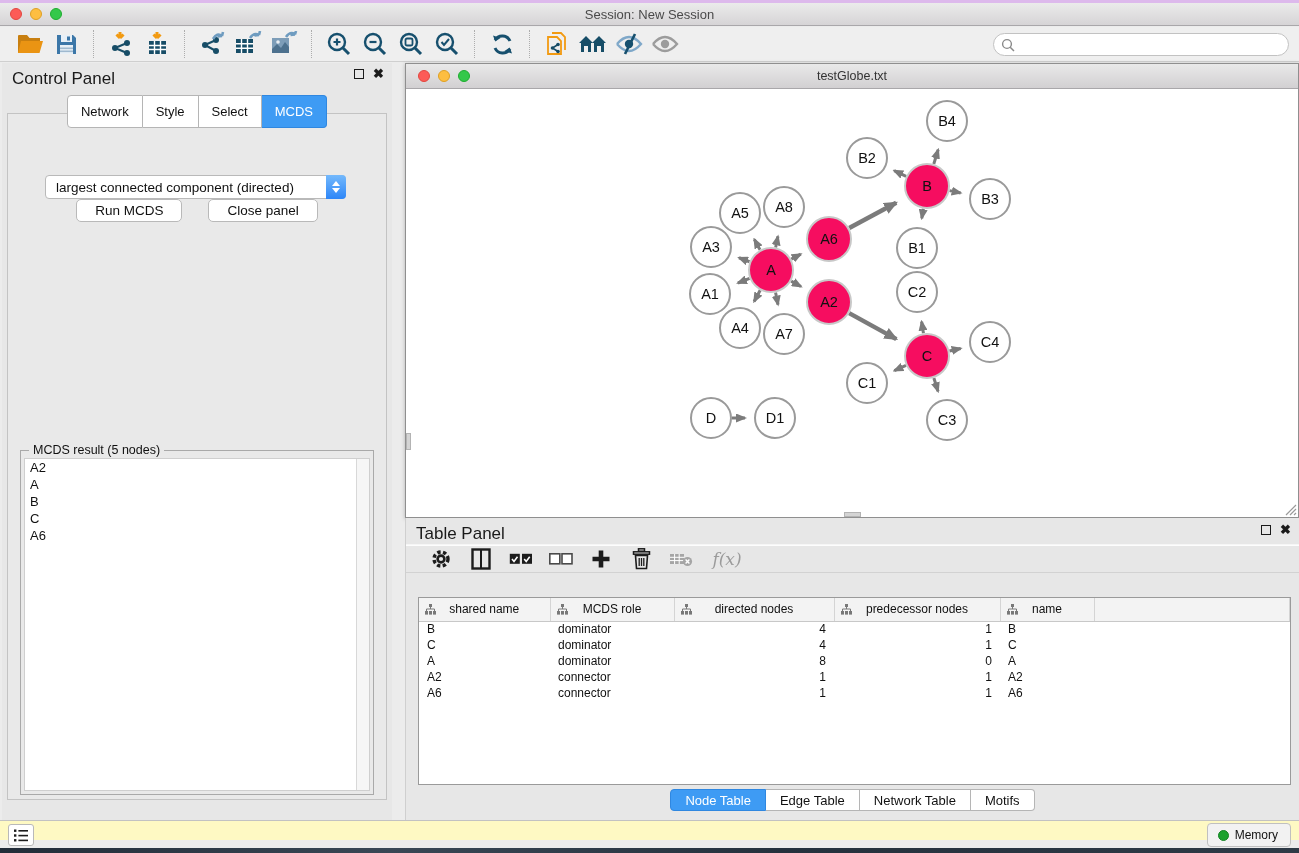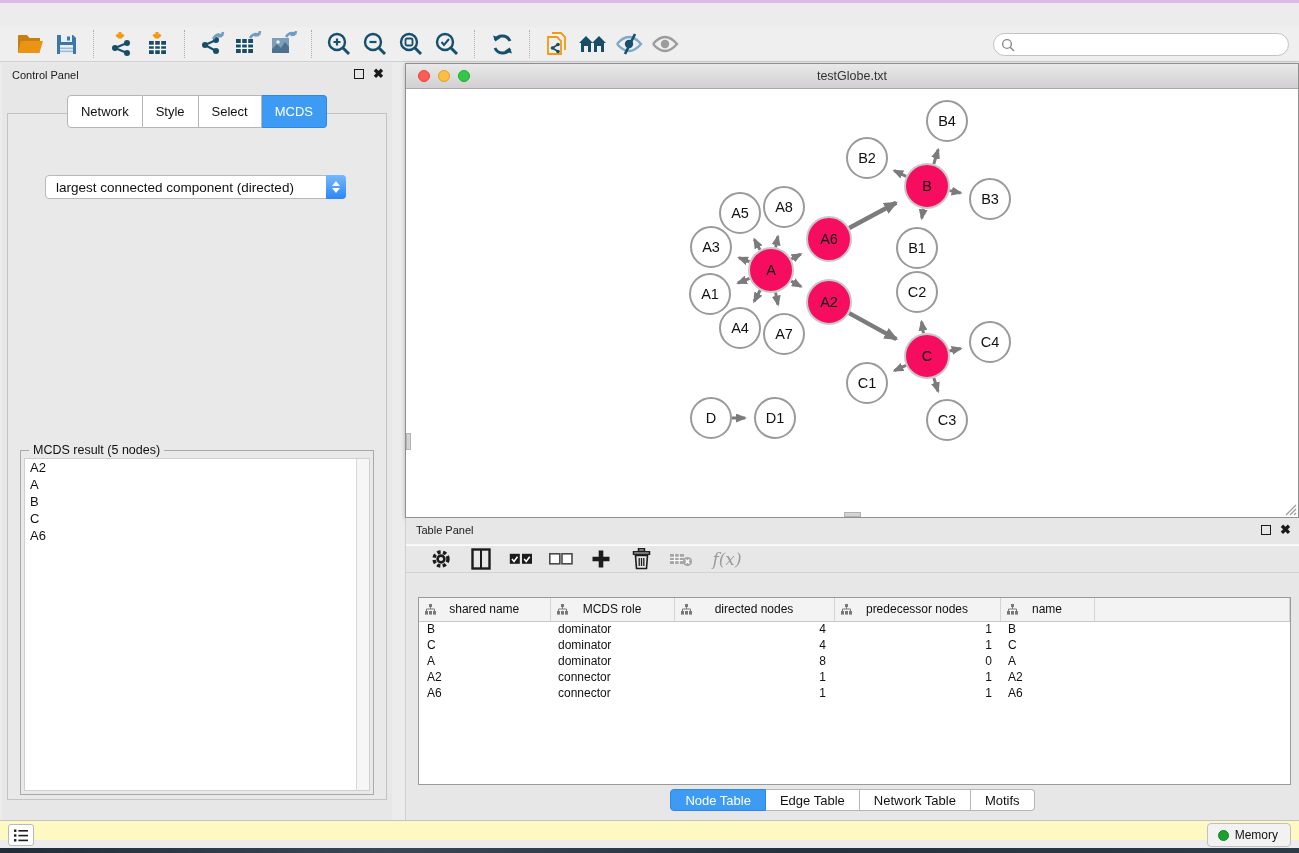--- a/index.html
+++ b/index.html
@@ -24,21 +24,21 @@
   .tb-icon { width:36px; height:30px; display:flex; align-items:center; justify-content:center; }
   .tb-sep { width:1px; height:28px; border-left:1px dotted #adadad; margin:0 9px; }
   .search-wrap { position:absolute; right:10px; top:6px; }
   .search-input { width:296px; height:23px; border:1px solid #c2c2c2; border-radius:12px; background:#fff;
     padding-left:26px; font-size:12px; color:#333; outline:none; }
   .search-mag { position:absolute; left:8px; top:5px; }
 
   
   .control-panel { position:absolute; left:2px; top:63px; width:390px; height:757px; background:#e7e7e7; }
   .panel-header { position:relative; height:26px; }
-  .panel-title { position:absolute; left:10px; top:6px; font-size:11px; color:#1a1a1a; }
+  .panel-title { position:absolute; left:10px; top:6px; font-size:17px; color:#1a1a1a; }
   .panel-winbtns { position:absolute; right:8px; top:6px; display:flex; gap:9px; align-items:center; }
   .float-box { width:10px; height:10px; border:1.6px solid #1a1a1a; background:transparent; }
   .close-x { font-size:13px; font-weight:bold; color:#1a1a1a; line-height:10px; }
   .cp-content { position:absolute; left:5px; right:5px; top:50px; bottom:20px; border:1px solid #c3c3c3; background:#e9e9e9; }
   .tabrow { position:absolute; left:0; right:0; top:32px; display:flex; justify-content:center; z-index:3; }
   .seg { display:flex; }
   .seg .tab { height:33px; padding:0 13px; background:#fff; border:1px solid #b5b5b5; border-left:none;
     font-size:13px; color:#111; display:flex; align-items:center; }
   .seg .tab:first-child { border-left:1px solid #b5b5b5; border-radius:4px 0 0 4px; }
   .seg .tab:last-child { border-radius:0 4px 4px 0; }
@@ -99,20 +99,28 @@
   .bottom-strip { position:absolute; left:0; top:848px; width:100%; height:5px;
     background:linear-gradient(90deg,#222c38,#394755 30%,#25313d 60%,#2e3a46); }
 </style>
 </head>
 <body>
 
 <div class="screen">
 
   <div class="top-accent"></div>
 
+  <div class="titlebar">
+    <div class="lights">
+      <div class="light red"></div>
+      <div class="light yellow"></div>
+      <div class="light green"></div>
+    </div>
+    <div class="title-text">Session: New Session</div>
+  </div>
 
   <div class="main-toolbar">
     <div class="tb-icon">
       <svg width="27" height="22" viewBox="0 0 27 22">
           <path d="M1 20 V3 a1 1 0 0 1 1-1 h8 l2.5 3 H23 v3" fill="#c87f10"></path>
           <path d="M4 8 h22 l-3.5 12 H1 Z" fill="#ea9413"></path>
         </svg>
     </div>
     <div class="tb-icon">
       <svg width="23" height="23" viewBox="0 0 23 23">
@@ -261,20 +269,24 @@
         <div class="tab selected">MCDS</div>
       </div>
     </div>
     <div class="cp-content">
       <div class="dropdown">
         <div class="dropdown-text">largest connected component (directed)</div>
         <div class="dropdown-stepper">
           <div class="chev-up"></div>
             <div class="chev-down"></div>
         </div>
+      </div>
+      <div class="btnrow">
+        <div class="mac-btn">Run MCDS</div>
+        <div class="mac-btn">Close panel</div>
       </div>
       <div class="result-fieldset">
         <div class="result-legend">MCDS result (5 nodes)</div>
         <div class="result-list">
           <div id="result-items">
               <div class="result-item">A2</div>
               <div class="result-item">A</div>
               <div class="result-item">B</div>
               <div class="result-item">C</div>
               <div class="result-item">A6</div>

